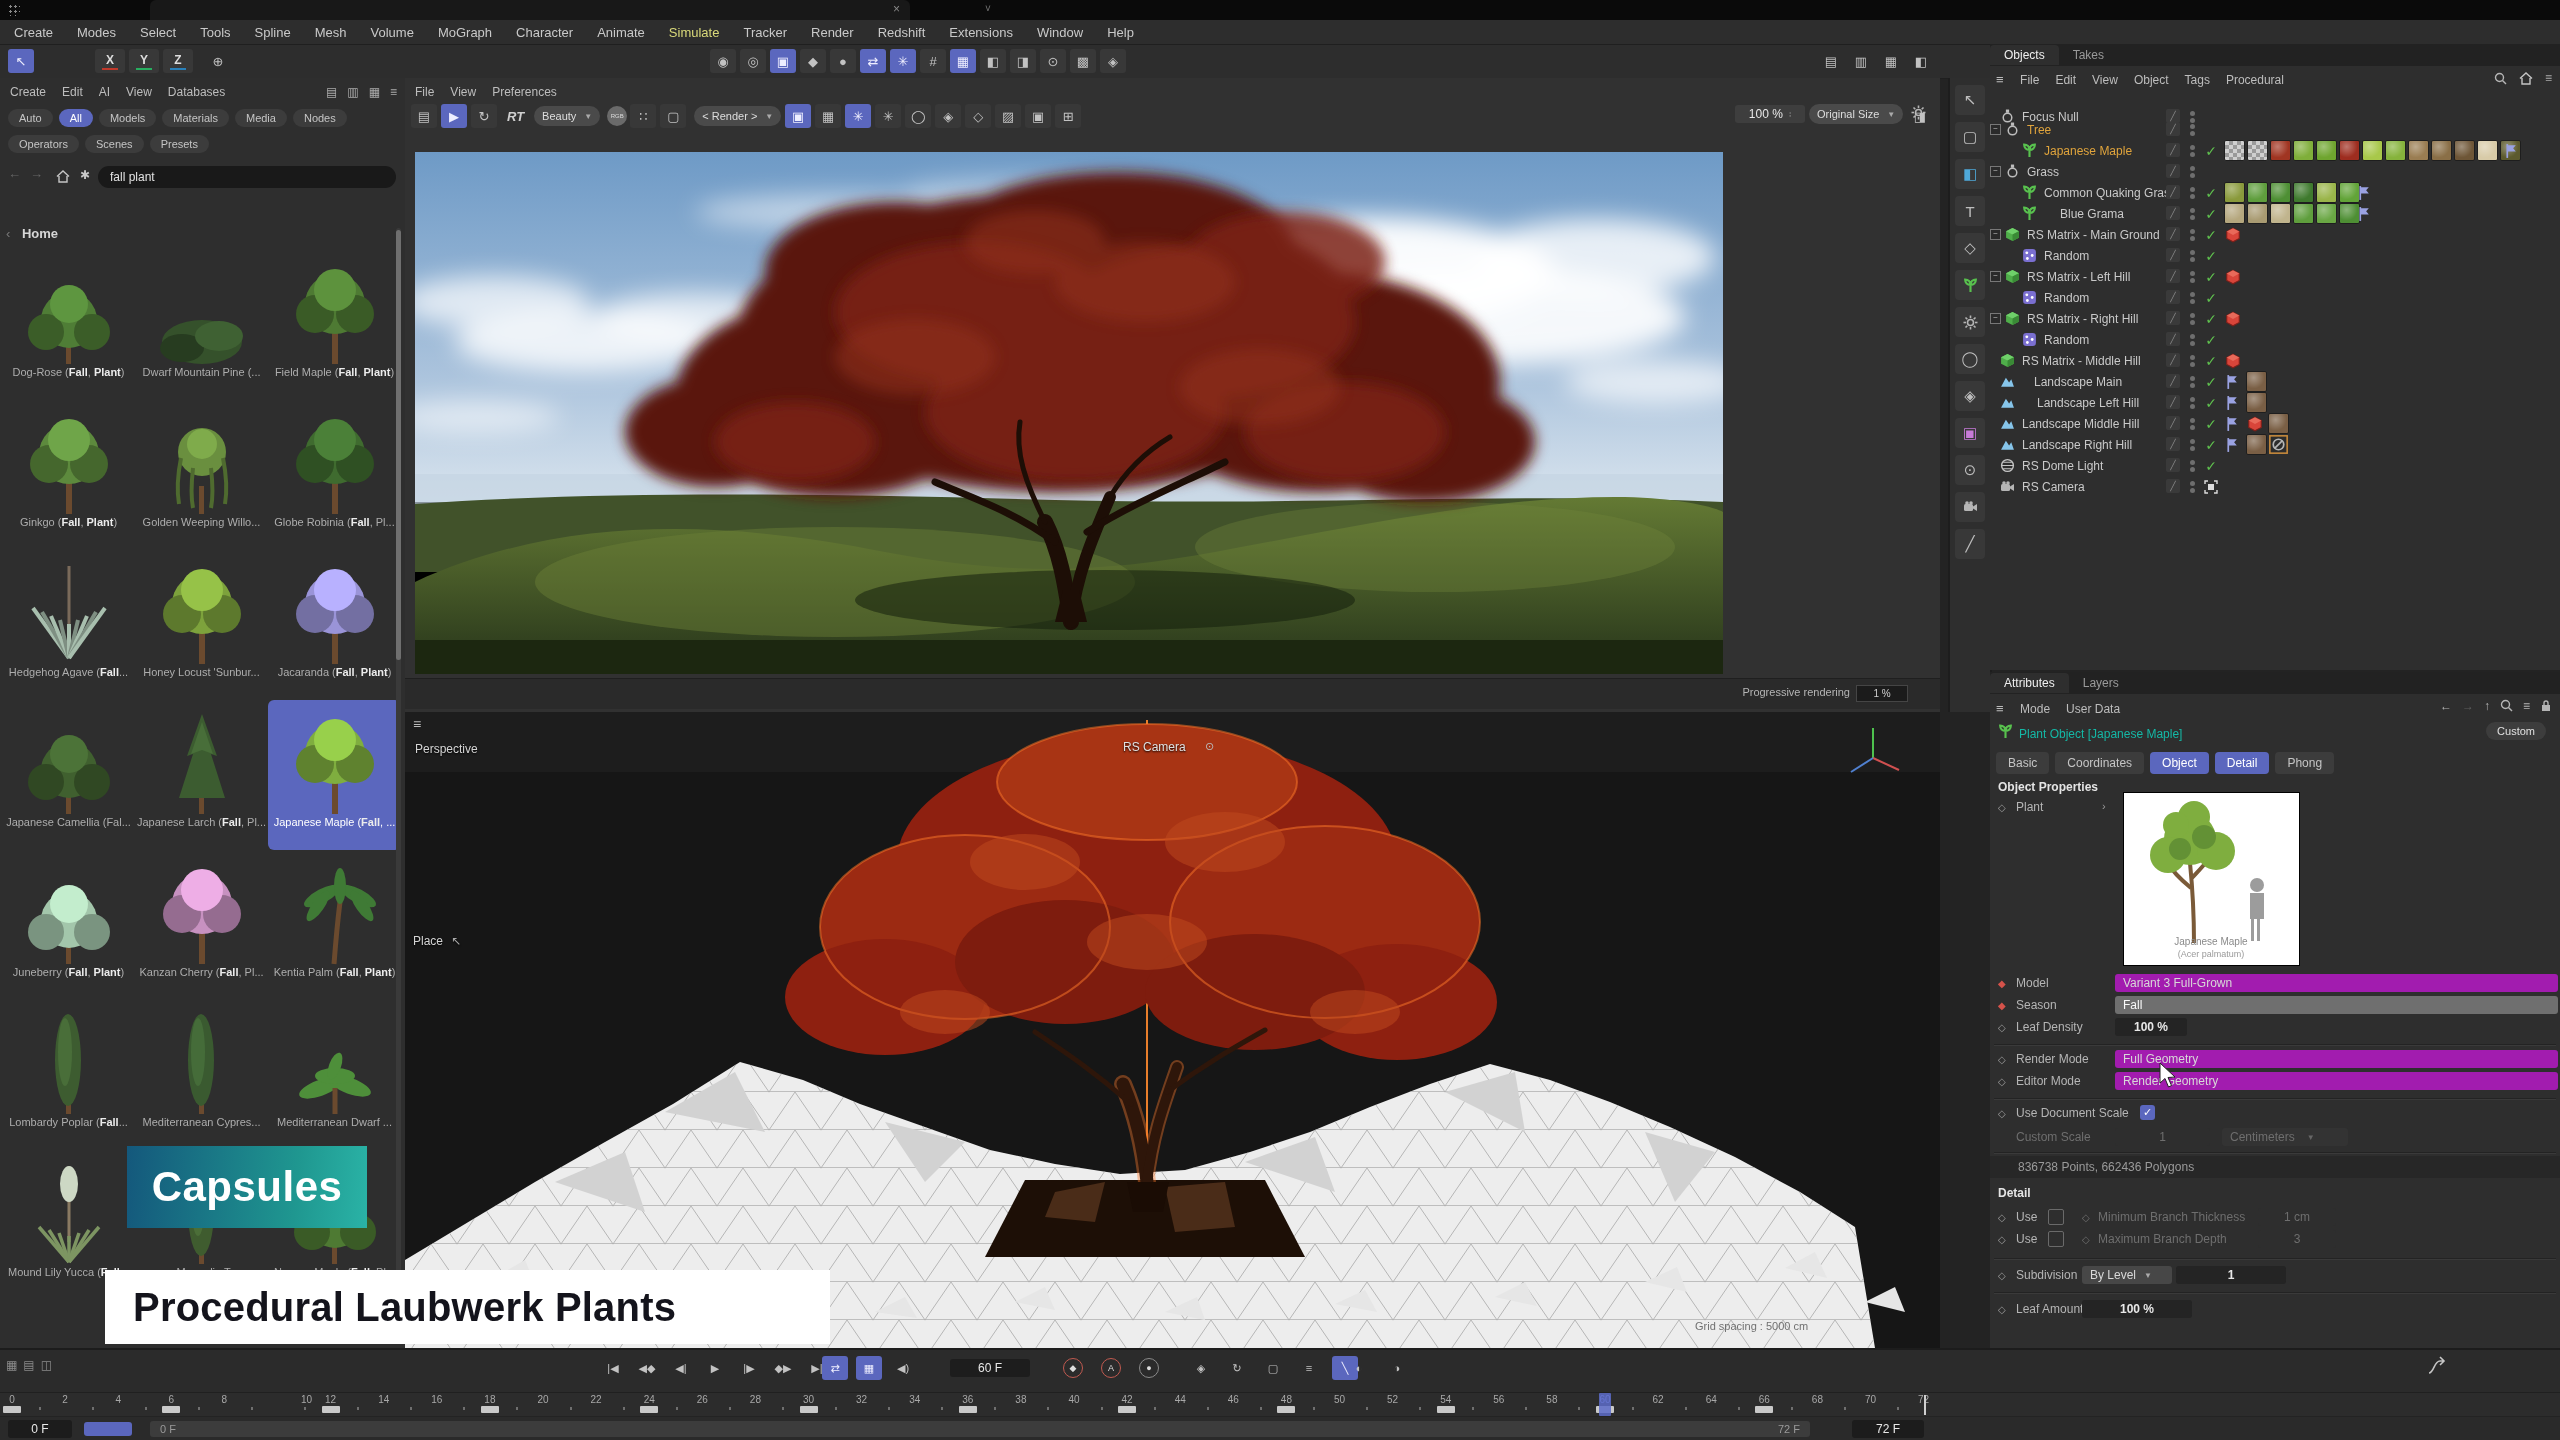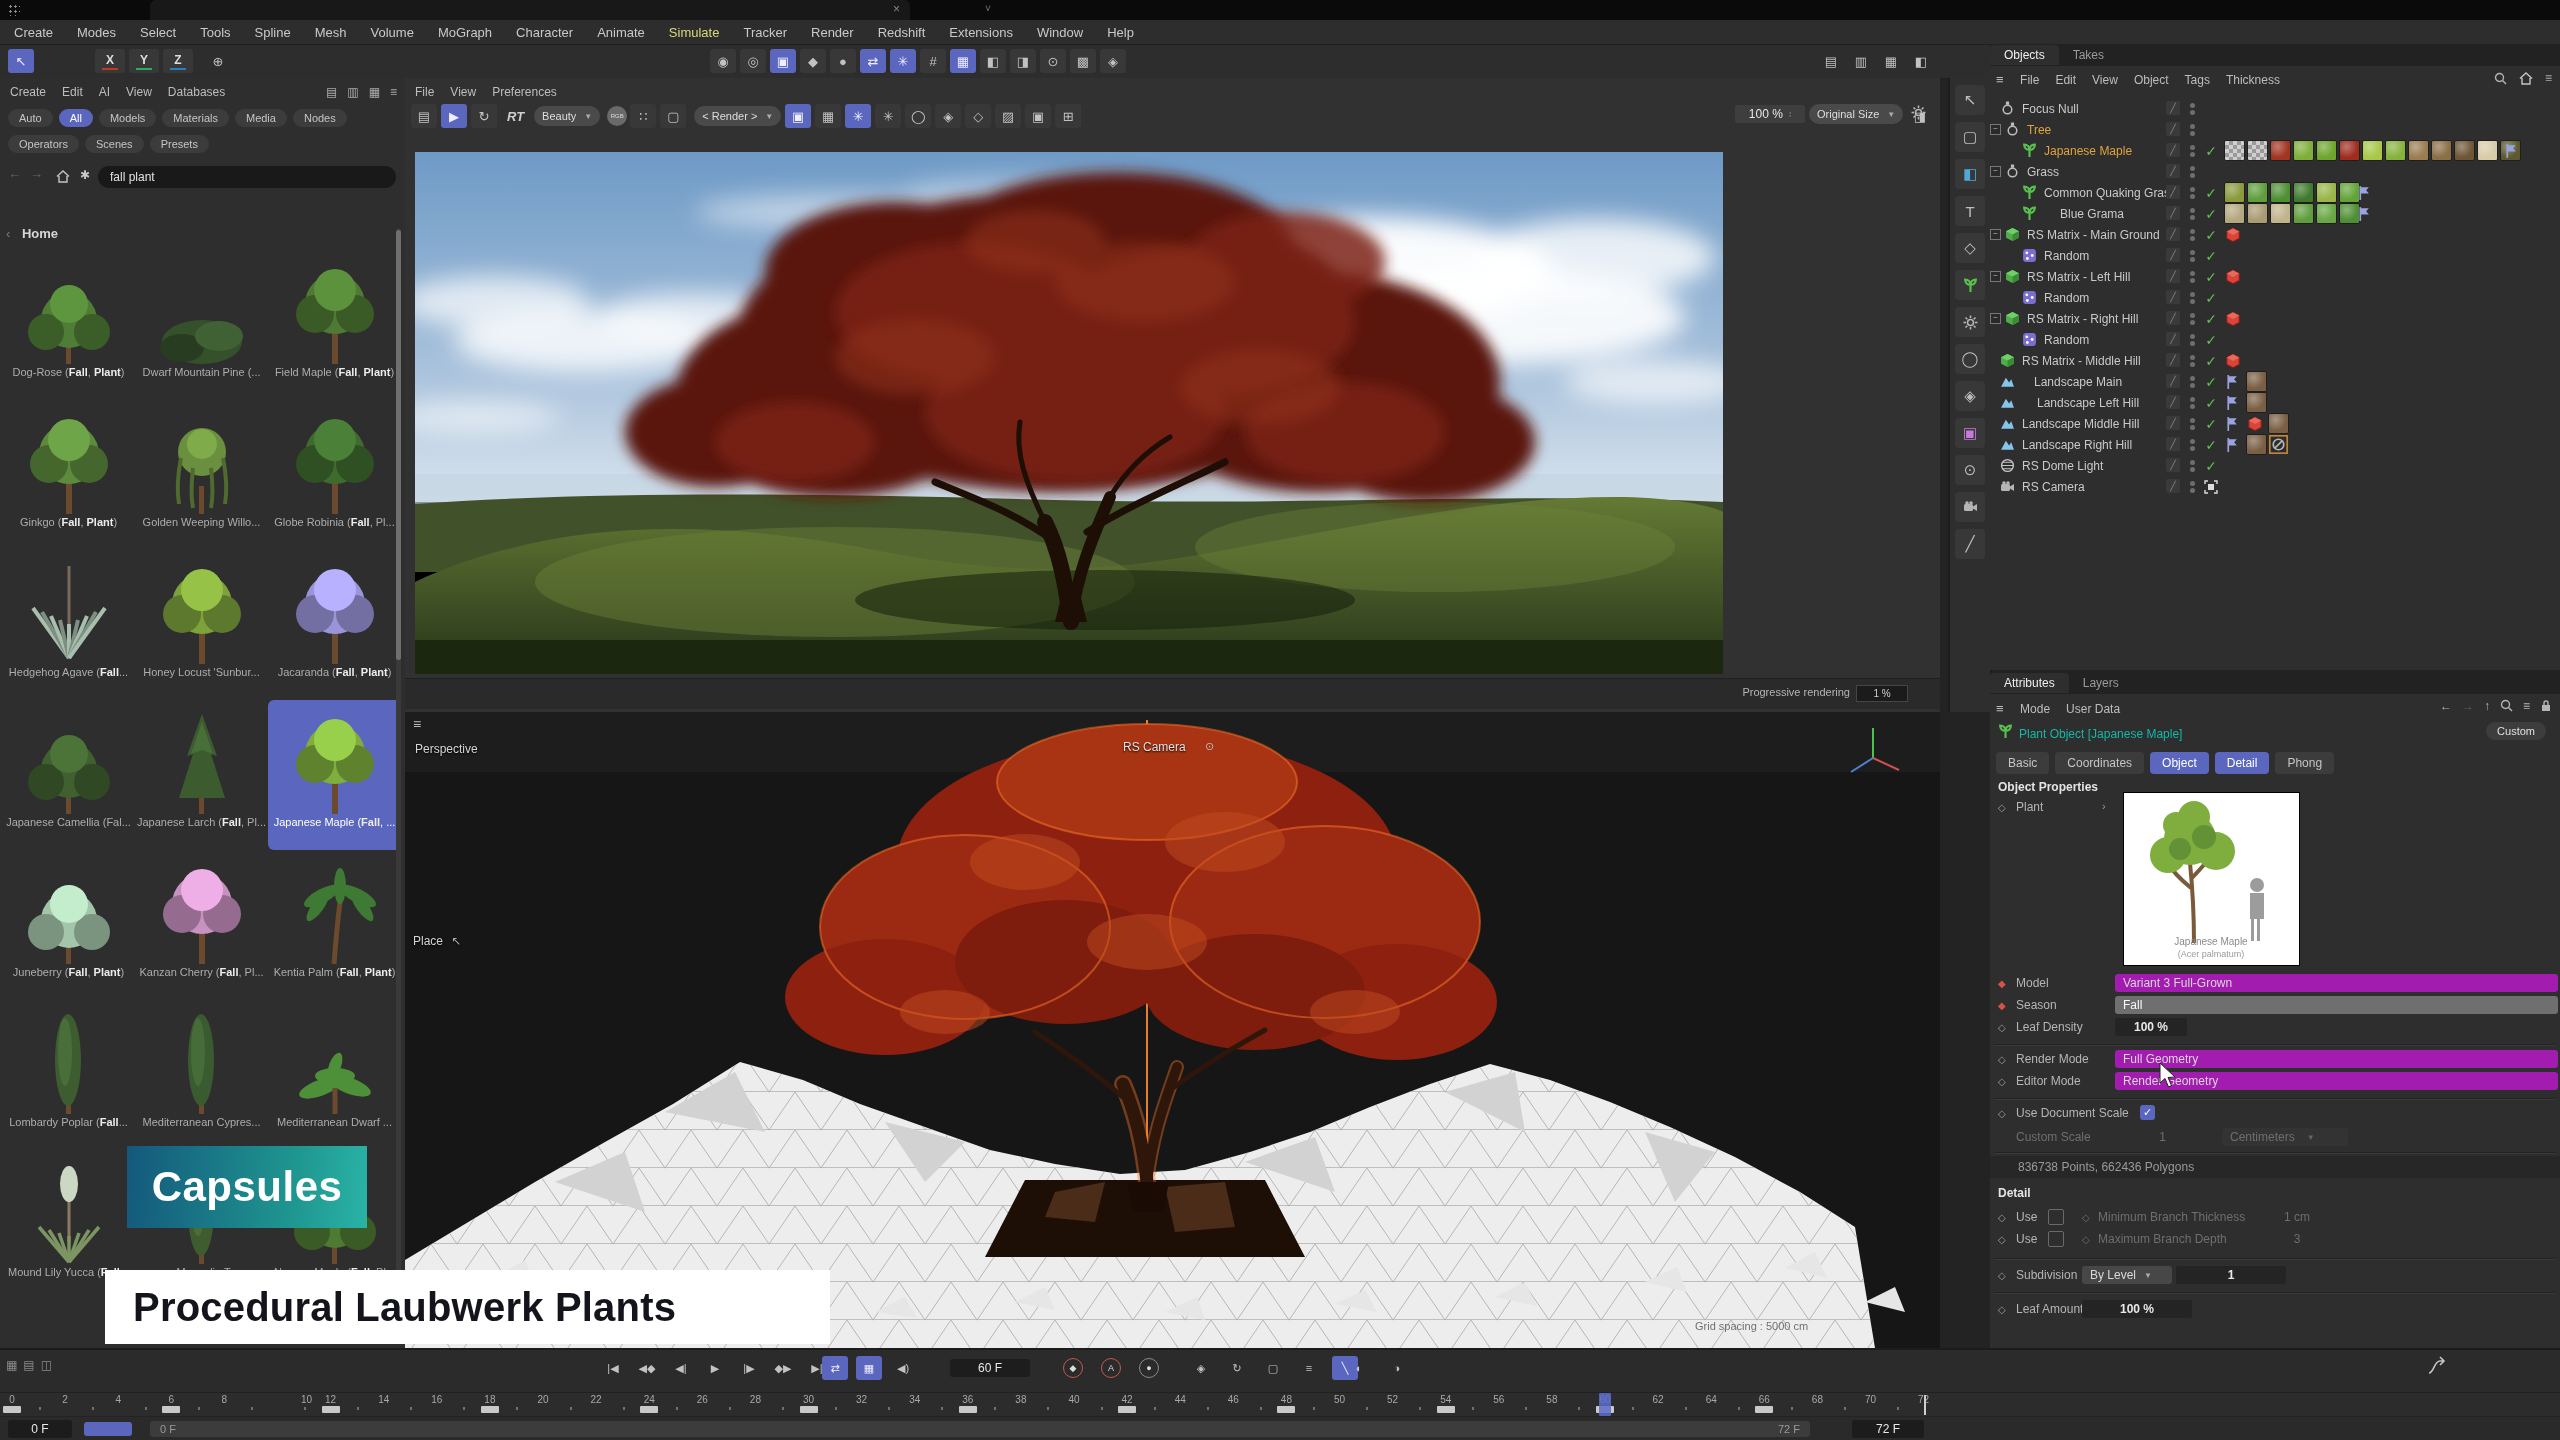--- a/index.html
+++ b/index.html
@@ -676,34 +676,34 @@
       <div class="vbar-icon">╱</div>
     </div>
 
   <div class="panel" style="left:1990px;top:44px;width:570px;height:626px">
     <div class="tabstrip" id="omTabs">
         <span class="t on">Objects</span>
         <span class="t">Takes</span>
       </div>
     <div class="abs" style="left:6px;top:26px">
       <span style="color:#bbb;font-size:13px;margin-right:12px">≡</span>
-      <span id="omMenu"><span class="smenu">File</span><span class="smenu">Edit</span><span class="smenu">View</span><span class="smenu">Object</span><span class="smenu">Tags</span><span class="smenu">Thickness</span></span>
+      <span id="omMenu"><span class="smenu">File</span><span class="smenu">Edit</span><span class="smenu">View</span><span class="smenu">Object</span><span class="smenu">Tags</span><span class="smenu">Procedural</span></span>
     </div>
     <div class="abs" style="right:8px;top:27px;display:flex;gap:12px">
       <span id="omSearch"><svg width="13" height="13" viewBox="0 0 13 13">
             <circle cx="5.5" cy="5.5" r="4" fill="none" stroke="#b5b5b5" stroke-width="1.4"></circle>
             <line x1="8.5" y1="8.5" x2="12" y2="12" stroke="#b5b5b5" stroke-width="1.4"></line>
           </svg></span>
       <span id="omHome"><svg width="14" height="13" viewBox="0 0 14 13">
             <path d="M1,6.5 L7,1 L13,6.5 M3,6 V12 H11 V6" fill="none" stroke="#c5c5c5" stroke-width="1.4"></path>
           </svg></span>
       <span style="color:#aaa;font-size:12px">≡</span>
     </div>
     <div id="omRows" class="abs" style="left:0;top:54px;width:570px;height:420px">
-        <div class="orow" style="top: 0px; text-align: right;">
+        <div class="orow" style="top: 8px; text-align: right;">
           <span style="width:10px;flex:none"></span>
           <span style="display:inline-flex;width:18px">
             <svg width="15" height="15" viewBox="0 0 14 14">
               <circle cx="7" cy="8" r="4" fill="none" stroke="#bdbdbd" stroke-width="1.4"></circle>
               <rect x="5.5" y="0.5" width="3" height="3" fill="#bdbdbd"></rect>
               <line x1="7" y1="3.5" x2="7" y2="4.5" stroke="#bdbdbd"></line>
             </svg>
           </span>
           <span style="margin-left:4px;color:#c9c9c9">Focus Null</span>
           <span class="ocell" style="left:176px;width:14px;height:14px;top:3px;background:#3a3a3a;border-radius:2px;color:#888;font-size:9px">╱</span>

